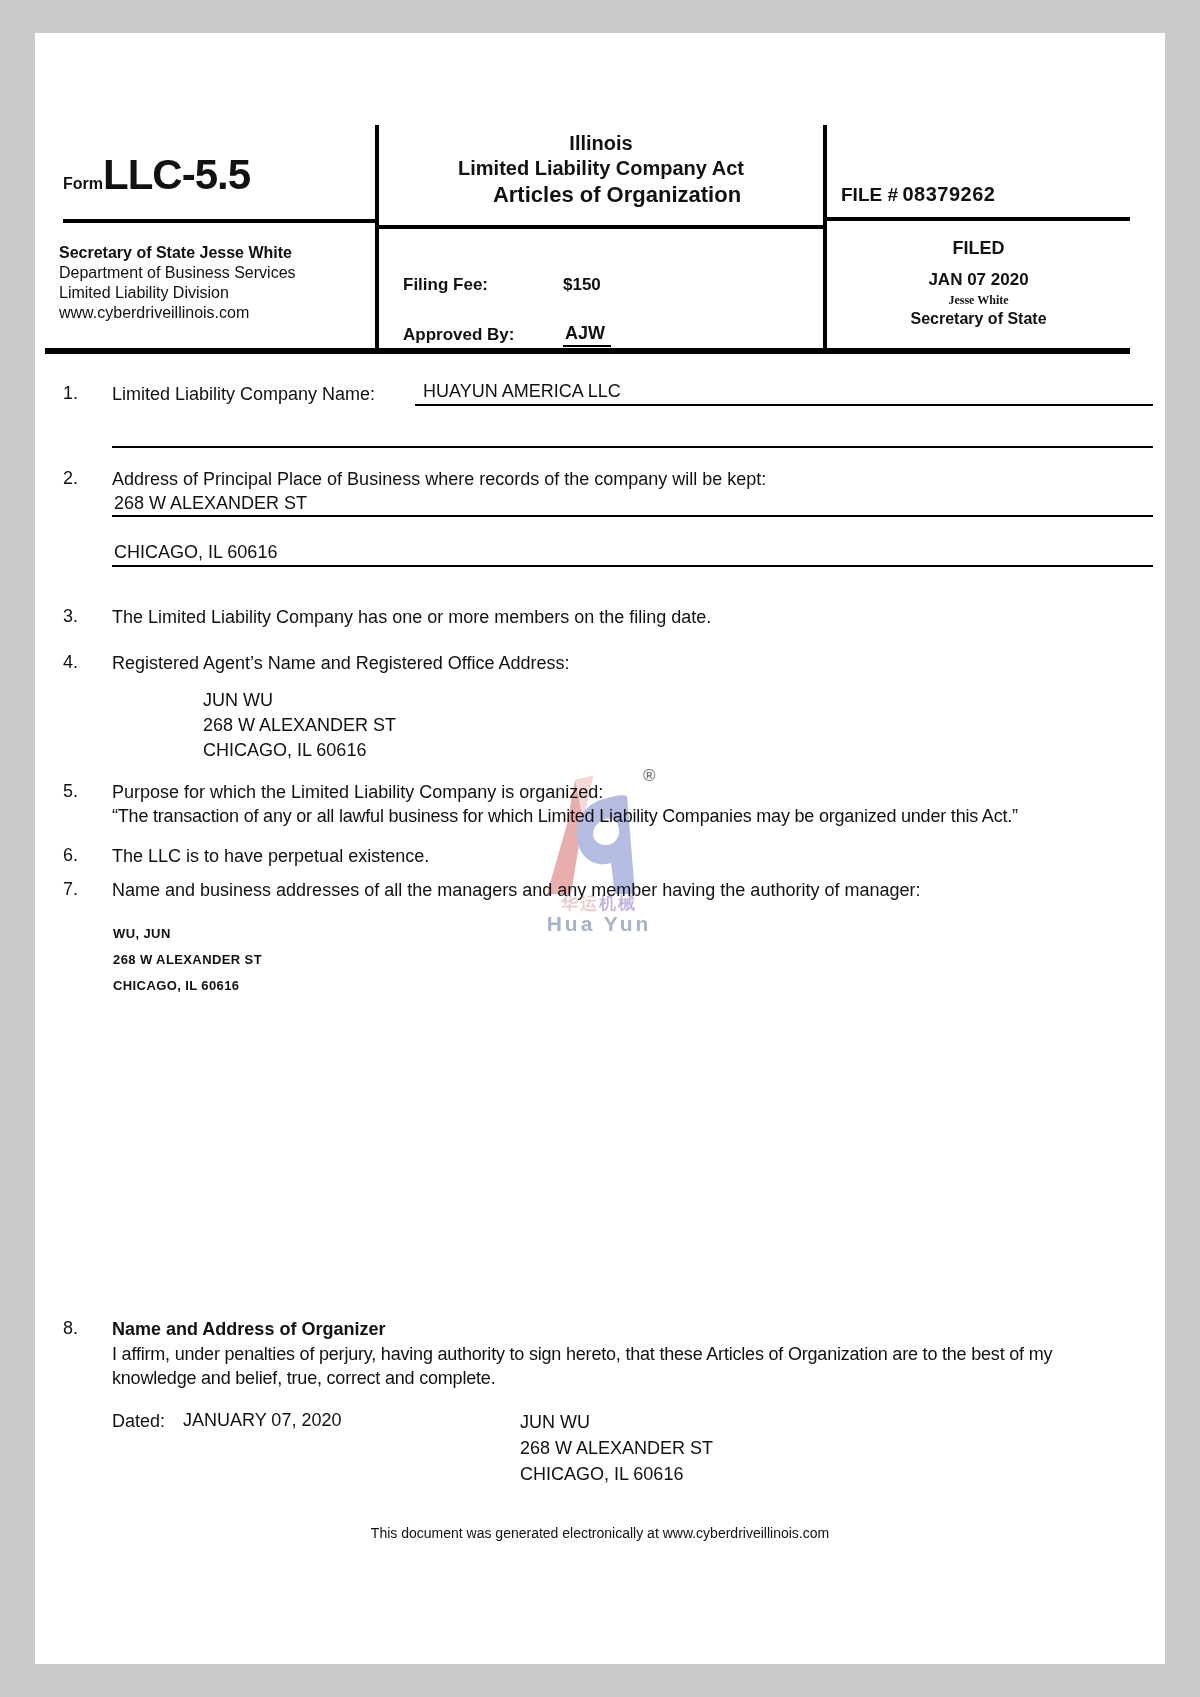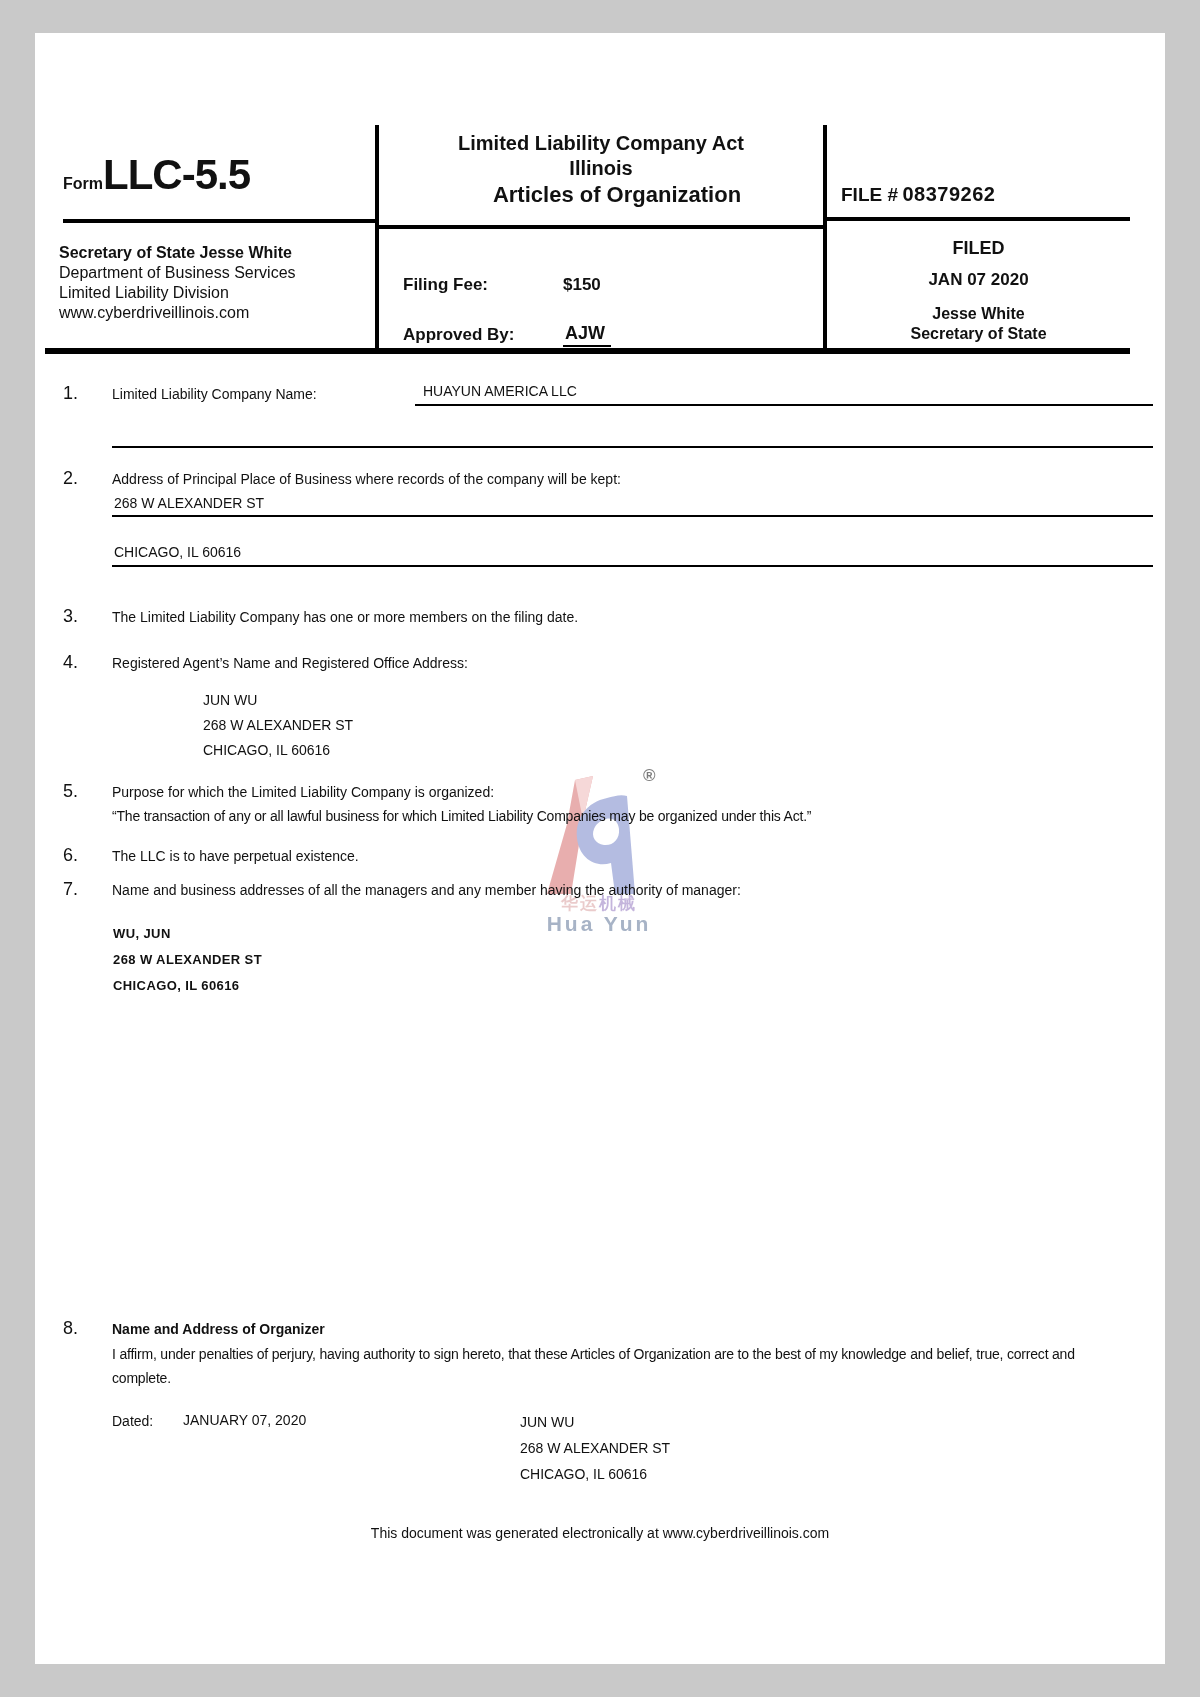--- a/index.html
+++ b/index.html
@@ -11,21 +11,21 @@
     color:#111;
     -webkit-font-smoothing:antialiased;
   }
   .page{
     position:absolute;left:35px;top:33px;width:1130px;height:1631px;
     background:#ffffff;overflow:hidden;
   }
   .abs{position:absolute;}
   .rule{position:absolute;background:#000;}
   .b{font-weight:bold;}
-  .body-text{font-size:14px;line-height:22px;white-space:nowrap;}
+  .body-text{font-size:18px;line-height:22px;white-space:nowrap;}
   .wrap{white-space:normal;}
   .num{position:absolute;font-size:18px;}
   .small-addr{font-size:13px;font-weight:600;letter-spacing:.4px;white-space:nowrap;}
   .center{text-align:center;}
   
   .form-word{font-size:16px;font-weight:bold;}
   .form-big{font-size:42px;font-weight:bold;letter-spacing:-1px;}
   .office-block{font-size:16px;line-height:20px;white-space:nowrap;}
   .act-block{font-size:20px;font-weight:bold;line-height:25px;}
   .act-line3{font-size:22px;line-height:28px;margin-left:32px;}
@@ -78,37 +78,37 @@
       <span class="form-word">Form</span><span class="form-big">LLC-5.5</span>
     </div>
     <div class="abs office-block" style="left:24px;top:210px;">
       <div class="b">Secretary of State Jesse White</div>
       <div>Department of Business Services</div>
       <div>Limited Liability Division</div>
       <div>www.cyberdriveillinois.com</div>
     </div>
 
     <div class="abs act-block center" style="left:344px;top:98px;width:444px;">
+      <div>Illinois</div>
       <div>Limited Liability Company Act</div>
-      <div>Illinois</div>
       <div class="act-line3">Articles of Organization</div>
     </div>
     <span class="abs hdr-label" style="left:368px;top:242px;">Filing Fee:</span>
     <span class="abs hdr-label" style="left:528px;top:242px;">$150</span>
     <span class="abs hdr-label" style="left:368px;top:292px;">Approved By:</span>
     <span class="abs hdr-label underline-val" style="left:528px;top:290px;font-size:18px;">AJW</span>
 
     <div class="abs" style="left:806px;top:150px;white-space:nowrap;">
       <span class="file-label">FILE #</span>
       <span class="file-num">08379262</span>
     </div>
     <div class="abs center" style="left:792px;top:205px;width:303px;">
       <div class="stamp" style="font-size:18px;">FILED</div>
       <div class="stamp" style="font-size:17px;margin-top:11px;">JAN 07 2020</div>
-      <div class="stamp" style="font-size:16px;margin-top:15px;">Jesse White</div>
+      <div class="stamp" style="font-size:12px;margin-top:3px;font-family:Liberation Serif, serif;">Jesse White</div>
       <div class="stamp" style="font-size:16px;margin-top:2px;">Secretary of State</div>
     </div>
 
     <span class="num" style="left:28px;top:350px;">1.</span>
     <span class="abs body-text" style="left:77px;top:350px;">Limited Liability Company Name:</span>
     <span class="abs body-text" style="left:388px;top:347px;">HUAYUN AMERICA LLC</span>
     <div class="rule" style="left:380px;top:371px;width:738px;height:2px;"></div>
     <div class="rule" style="left:77px;top:413px;width:1041px;height:2px;"></div>
 
     <span class="num" style="left:28px;top:435px;">2.</span>

